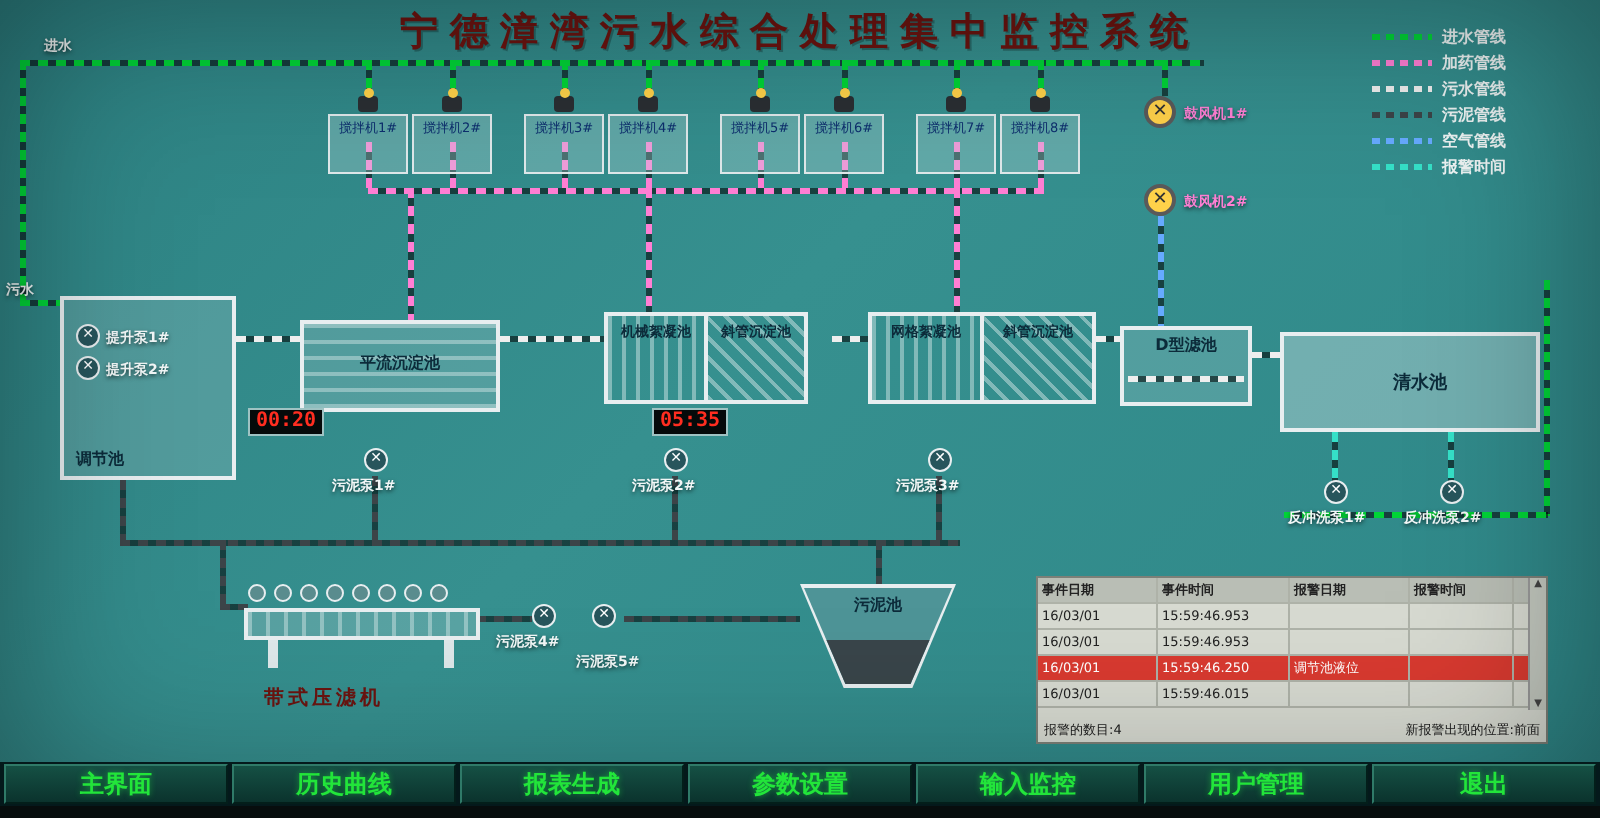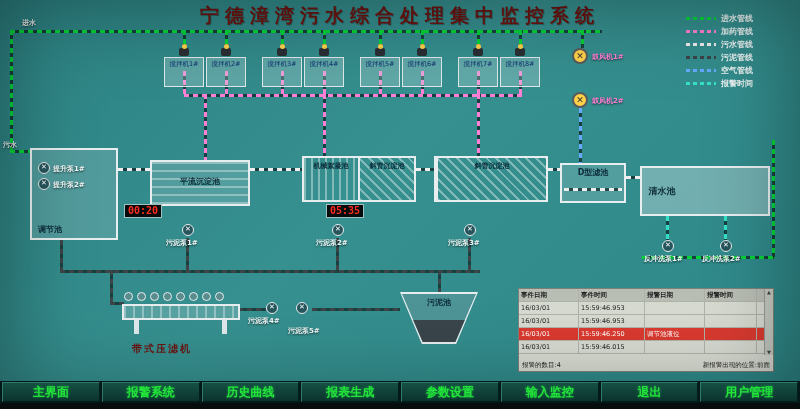--- a/index.html
+++ b/index.html
@@ -216,46 +216,49 @@
   <div class="pump" style="left:38px;top:178px"></div>
   <span class="slabel" style="left:53px;top:180px">提升泵2#</span>
   <span class="tlabel" style="left:38px;top:224px">调节池</span>
 
   <div class="tank hstripes" style="left:150px;top:160px;width:100px;height:46px"></div>
   <span class="tlabel center" style="left:150px;top:176px;width:100px">平流沉淀池</span>
   <div class="timer" style="left:124px;top:204px">00:20</div>
   <div class="pump" style="left:182px;top:224px"></div>
   <span class="slabel" style="left:166px;top:238px">污泥泵1#</span>
 
-  <div class="combo" style="left:302px;top:156px;width:114px;height:46px">
+  <div class="combo" style="left:302px;top:156px;width:102px;height:46px">
     <div class="half vstripes">
         <span class="hlabel">机械絮凝池</span>
       </div>
     <div class="half dstripes">
         <span class="hlabel">斜管沉淀池</span>
       </div>
   </div>
   <div class="timer" style="left:326px;top:204px">05:35</div>
   <div class="pump" style="left:332px;top:224px"></div>
   <span class="slabel" style="left:316px;top:238px">污泥泵2#</span>
 
   <div class="combo" style="left:434px;top:156px;width:114px;height:46px">
+    <div class="half vstripes">
+        <span class="hlabel">网格絮凝池</span>
+      </div>
     <div class="half dstripes">
         <span class="hlabel">斜管沉淀池</span>
       </div>
   </div>
   <div class="pump" style="left:464px;top:224px"></div>
   <span class="slabel" style="left:448px;top:238px">污泥泵3#</span>
 
   <div class="tank" style="left:560px;top:163px;width:66px;height:40px"></div>
   <span class="tlabel center" style="left:560px;top:167px;width:66px">D型滤池</span>
   <div class="ph c-white" style="left:564px;top:188px;width:58px"></div>
 
   <div class="tank" style="left:640px;top:166px;width:130px;height:50px;background:rgba(210,228,230,.40)"></div>
-  <span class="tlabel center" style="left:608px;top:185px;width:108px;font-size:9px">清水池</span>
+  <span class="tlabel center" style="left:656px;top:185px;width:108px;font-size:9px">清水池</span>
 
   <div class="pump" style="left:662px;top:240px"></div>
   <span class="slabel" style="left:644px;top:254px">反冲洗泵1#</span>
   <div class="pump" style="left:720px;top:240px"></div>
   <span class="slabel" style="left:702px;top:254px">反冲洗泵2#</span>
 
   <div class="spool" style="left:400px;top:292px;width:78px;height:52px">
     <div class="sp-out"></div>
     <div class="sp-in">
         <div class="sp-sludge"></div>
@@ -319,22 +322,21 @@
         <span>▼</span>
       </div>
     <div class="at-footer">
       <span>报警的数目:4</span>
       <span>新报警出现的位置:前面</span>
     </div>
   </div>
 
   <div class="menu">
     <button>主界面</button>
-    <button>报警系统</button>
     <button>历史曲线</button>
     <button>报表生成</button>
     <button>参数设置</button>
     <button>输入监控</button>
+    <button>用户管理</button>
     <button>退出</button>
-    <button>用户管理</button>
   </div>
 
 </div>
 
 </body></html>

